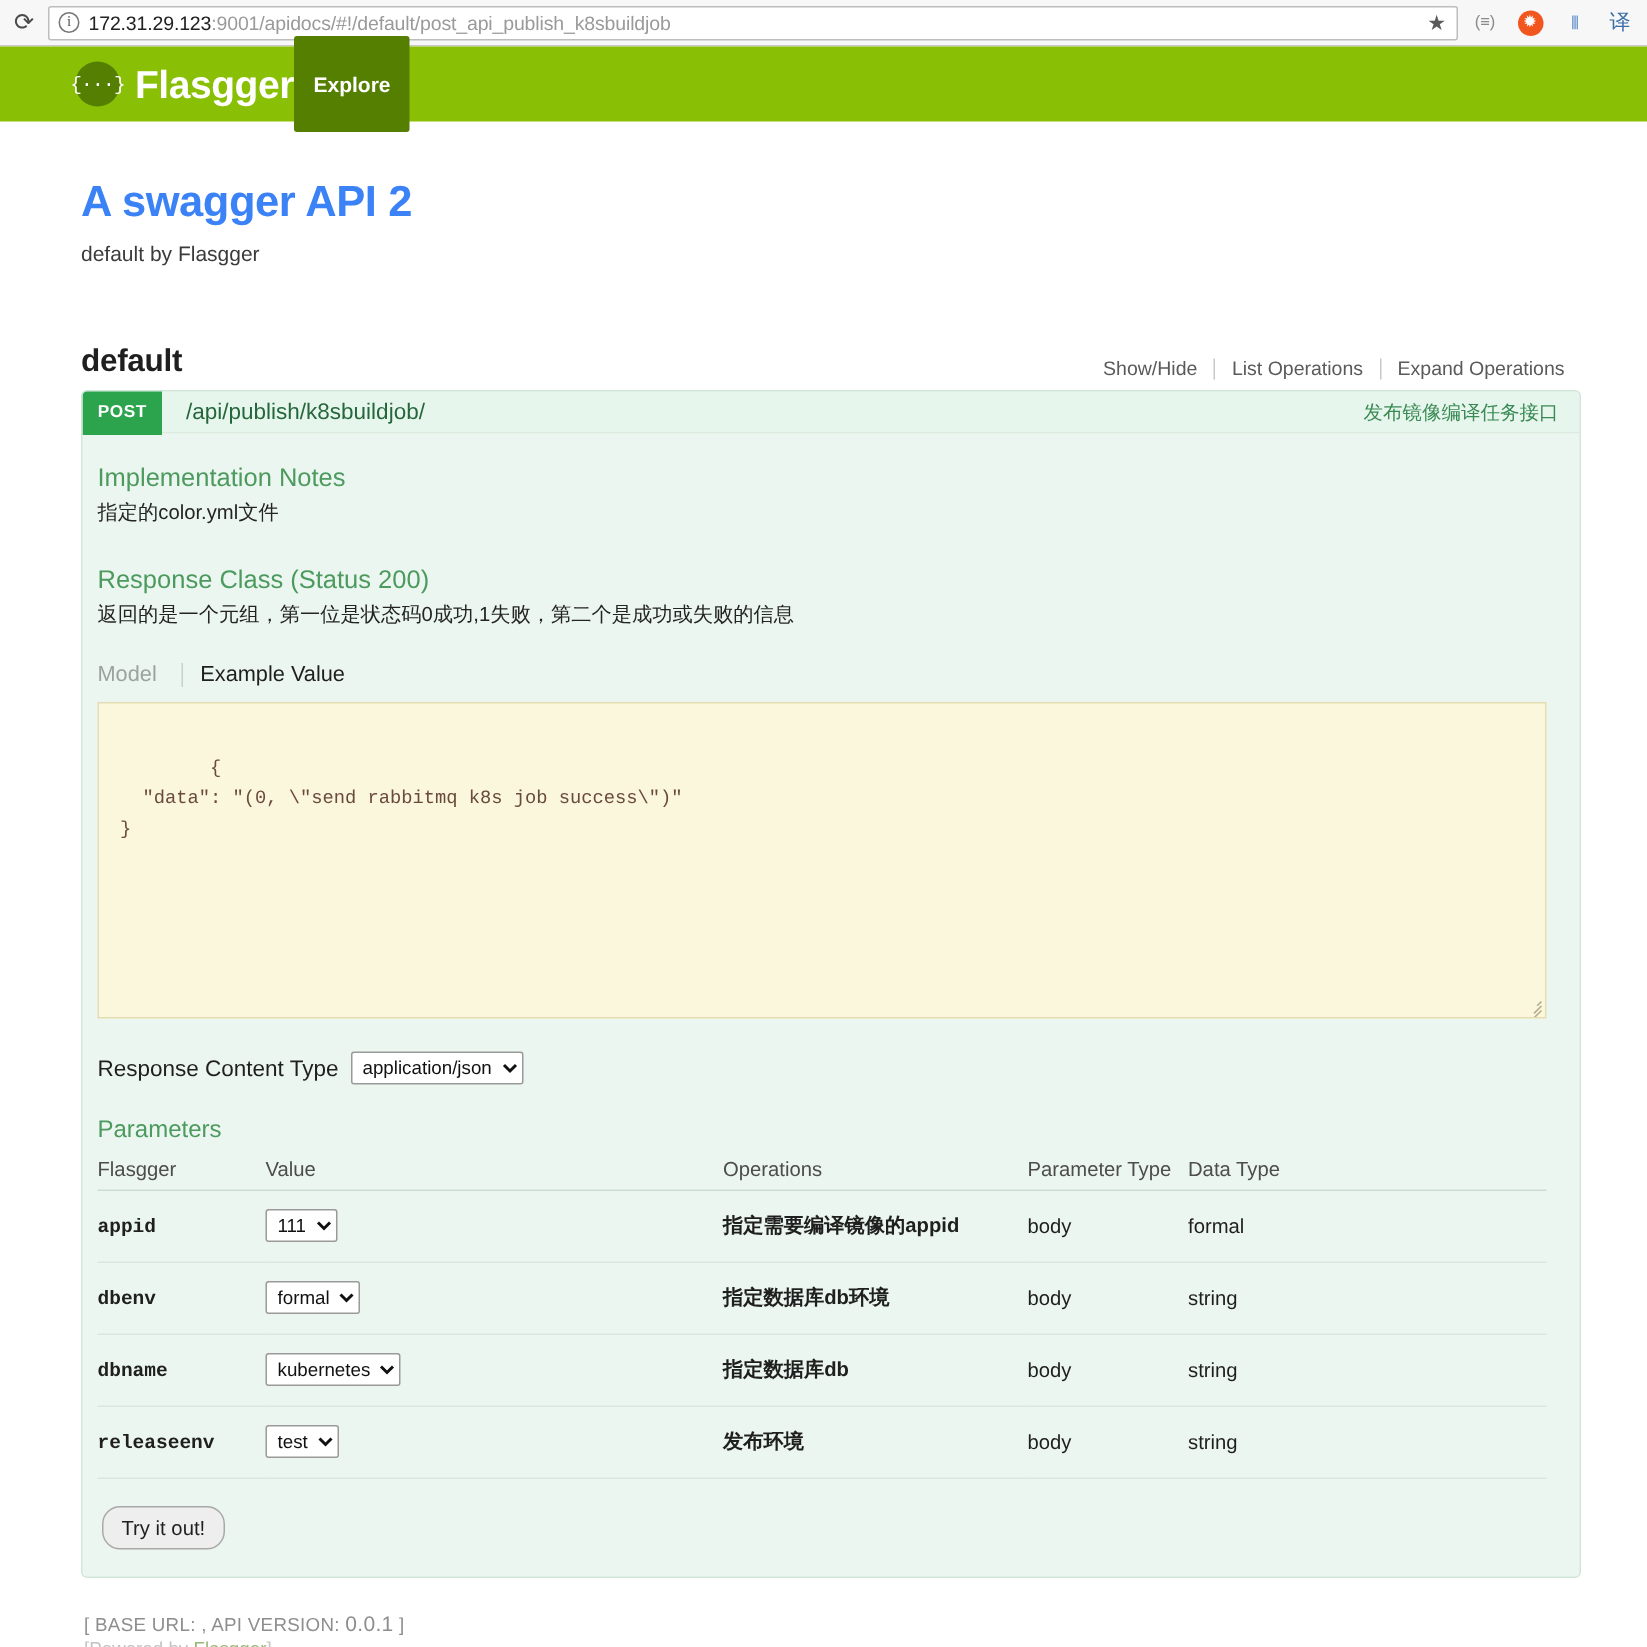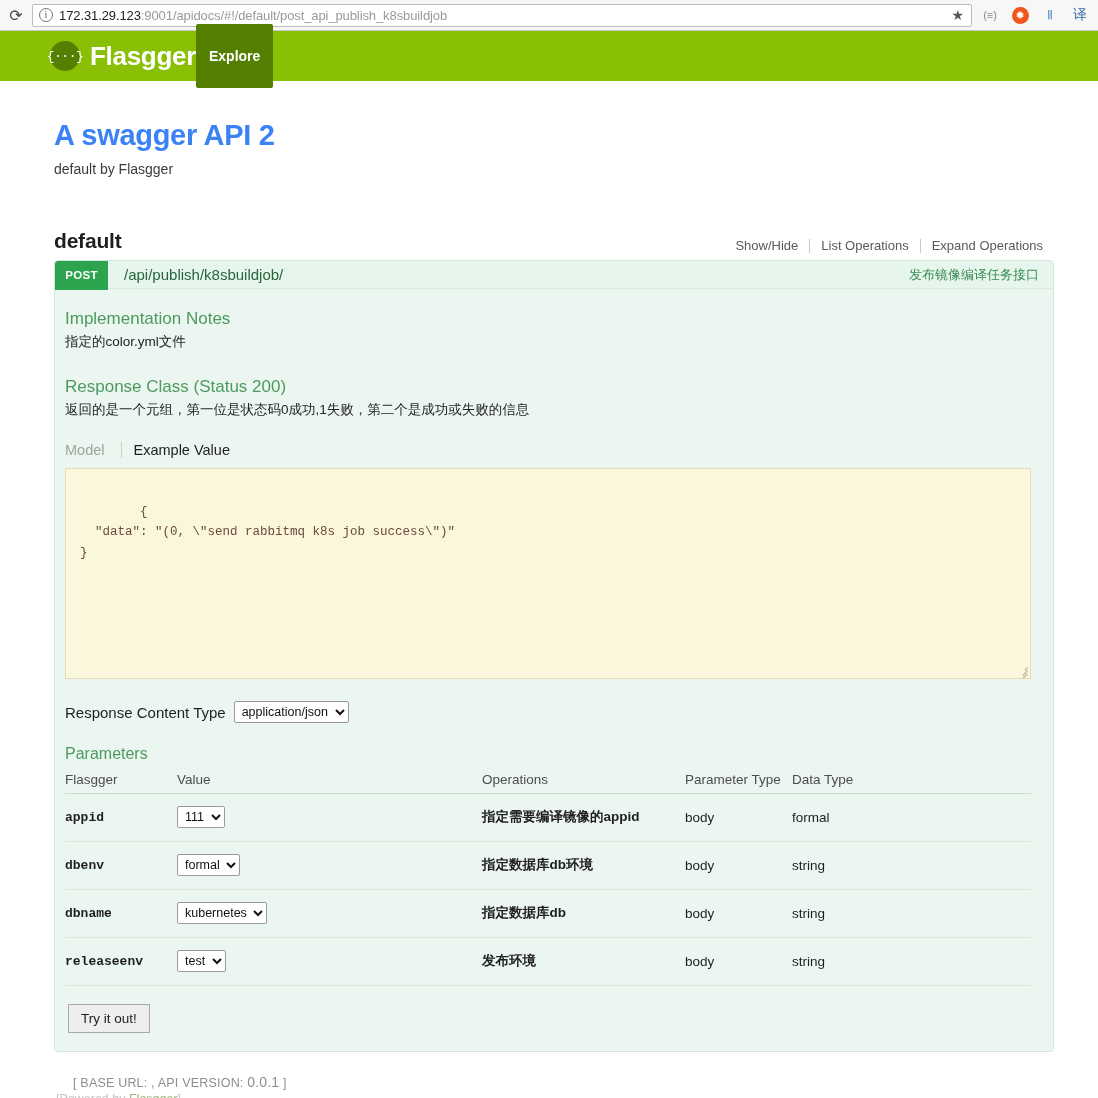--- a/index.html
+++ b/index.html
@@ -351,38 +351,37 @@
     font-size: 13.5px;
     font-weight: bold;
     width: 203px;
   }
   td.ptype { width: 107px; color: #333; font-weight: normal; }
   td.pdata { color: #333; }
   .try-btn {
     margin: 18px 0 8px 3px;
     background: #eeeeee;
     border: 1px solid #a8a8a8;
-    border-radius: 0;
+    border-radius: 12px;
     font-size: 13.5px;
     color: #1f1f1f;
     padding: 6px 12px;
     cursor: pointer;
     font-family: "Liberation Sans", sans-serif;
   }
 
   
   .footer {
     padding: 22px 0 0 2px;
     font-size: 12.5px;
   }
   .footer-line1 {
     color: #8e8e8e;
     font-variant: small-caps;
     letter-spacing: 0.2px;
-    margin-left: 17px;
   }
   .footer-line1 .ver { font-variant: normal; font-size: 14px; color: #8e8e8e; }
   .footer-line2 {
     color: #c4c4c4;
     margin-top: 2px;
   }
   .footer-line2 a {
     color: #9ab87a;
     text-decoration: underline;
     cursor: pointer;

